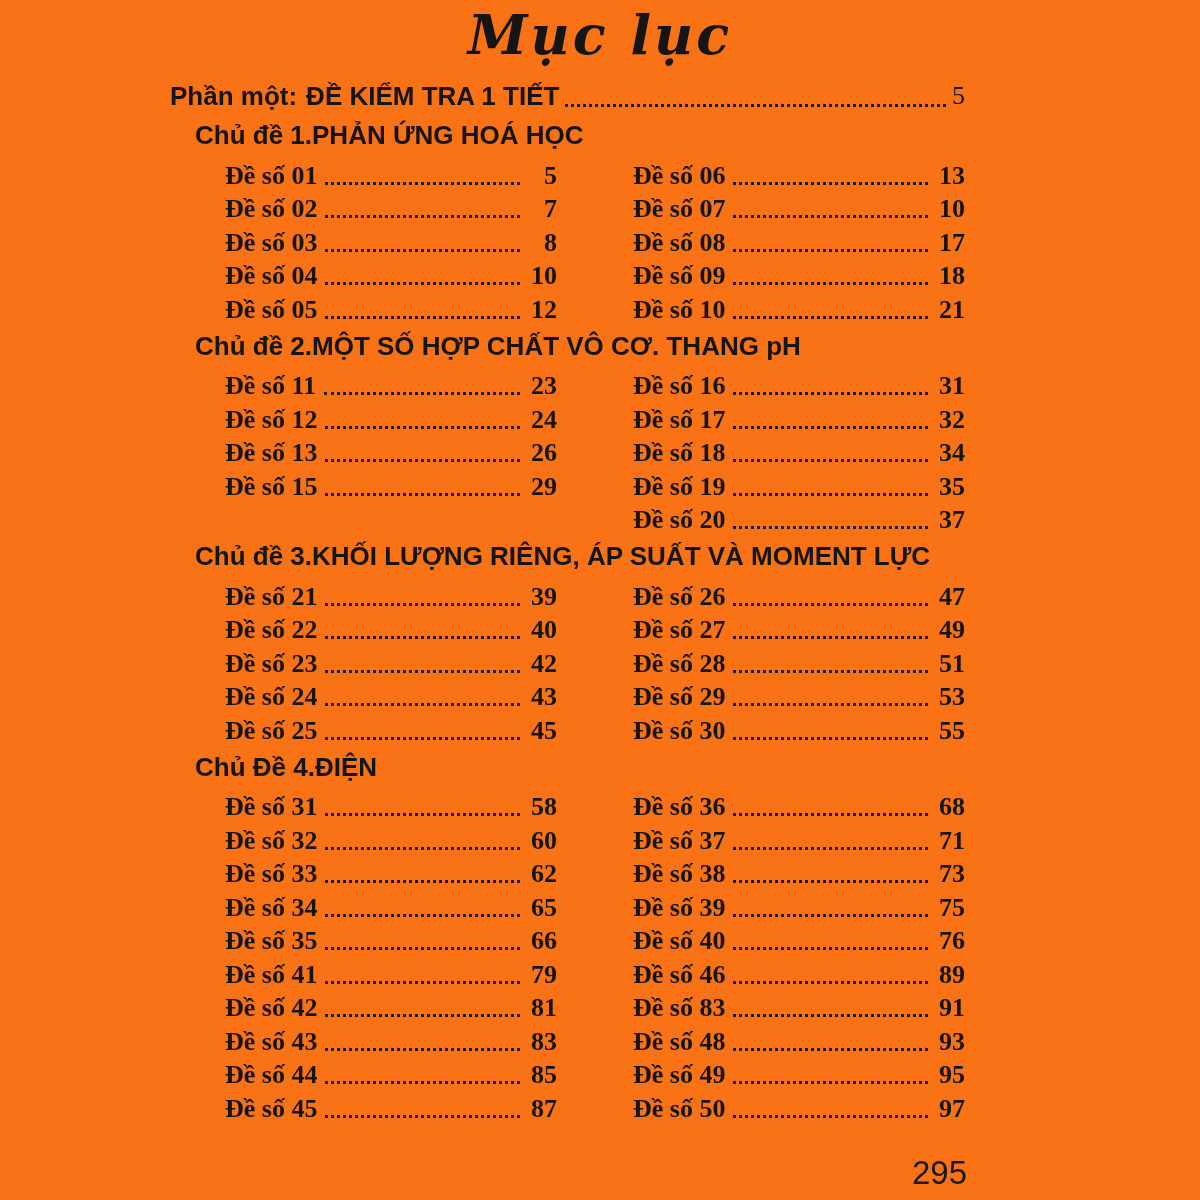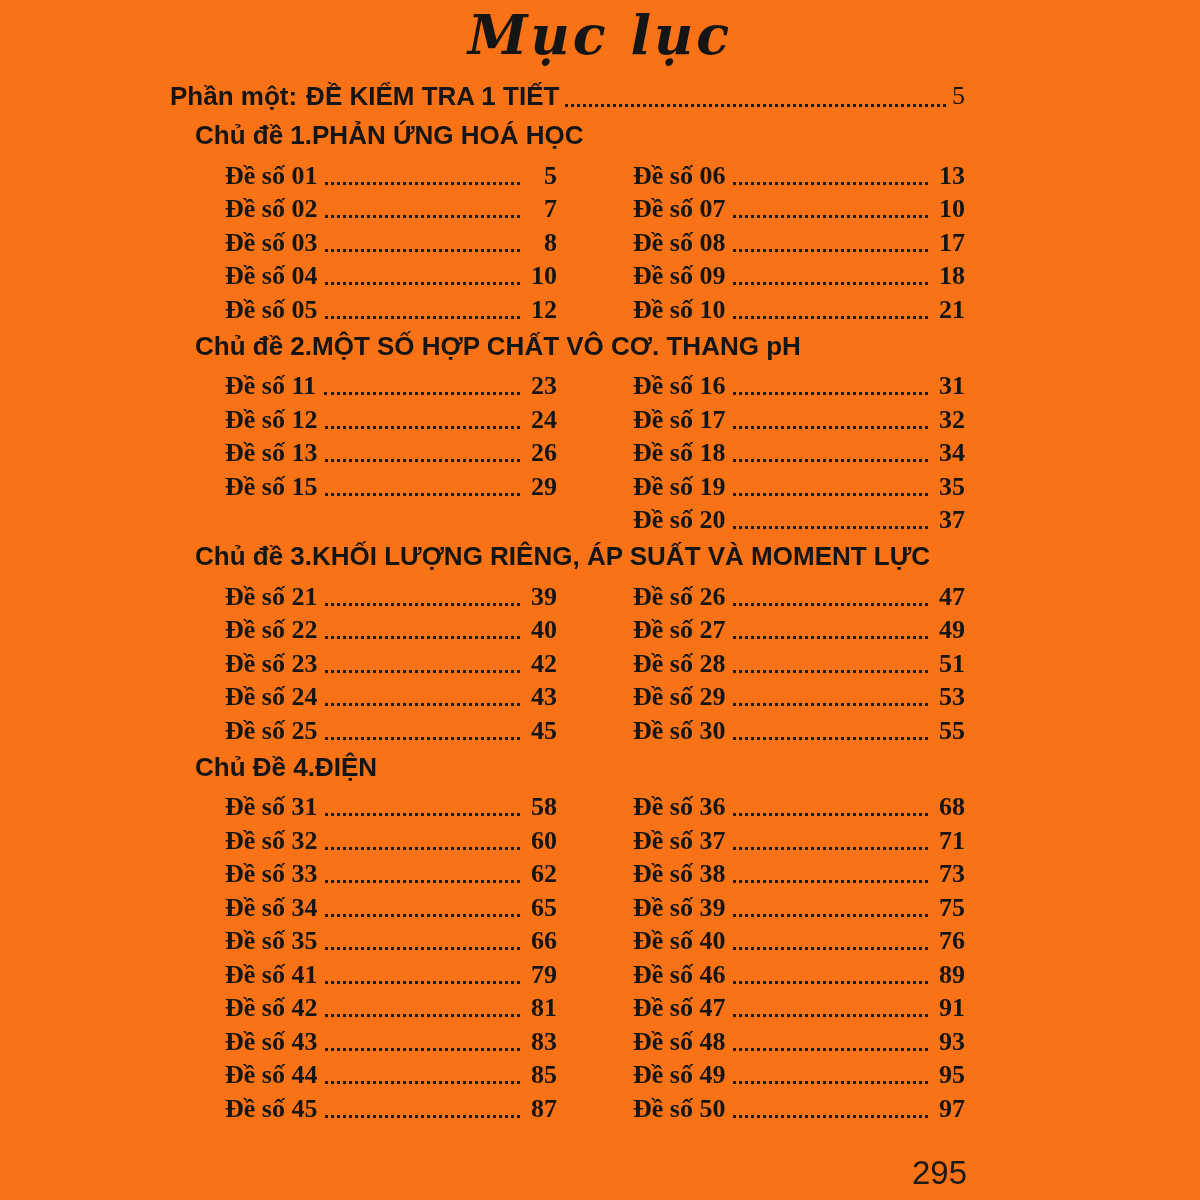--- a/index.html
+++ b/index.html
@@ -417,21 +417,21 @@
   </div>
 </div>
       <div class="col">
   <div class="row">
     <span class="label">Đề số 46</span>
     <span class="leader"></span>
     <span class="page-num">89</span>
   </div>
 
   <div class="row">
-    <span class="label">Đề số 47</span>
+    <span class="label">Đề số 83</span>
     <span class="leader"></span>
     <span class="page-num">91</span>
   </div>
 
   <div class="row">
     <span class="label">Đề số 48</span>
     <span class="leader"></span>
     <span class="page-num">93</span>
   </div>
 

